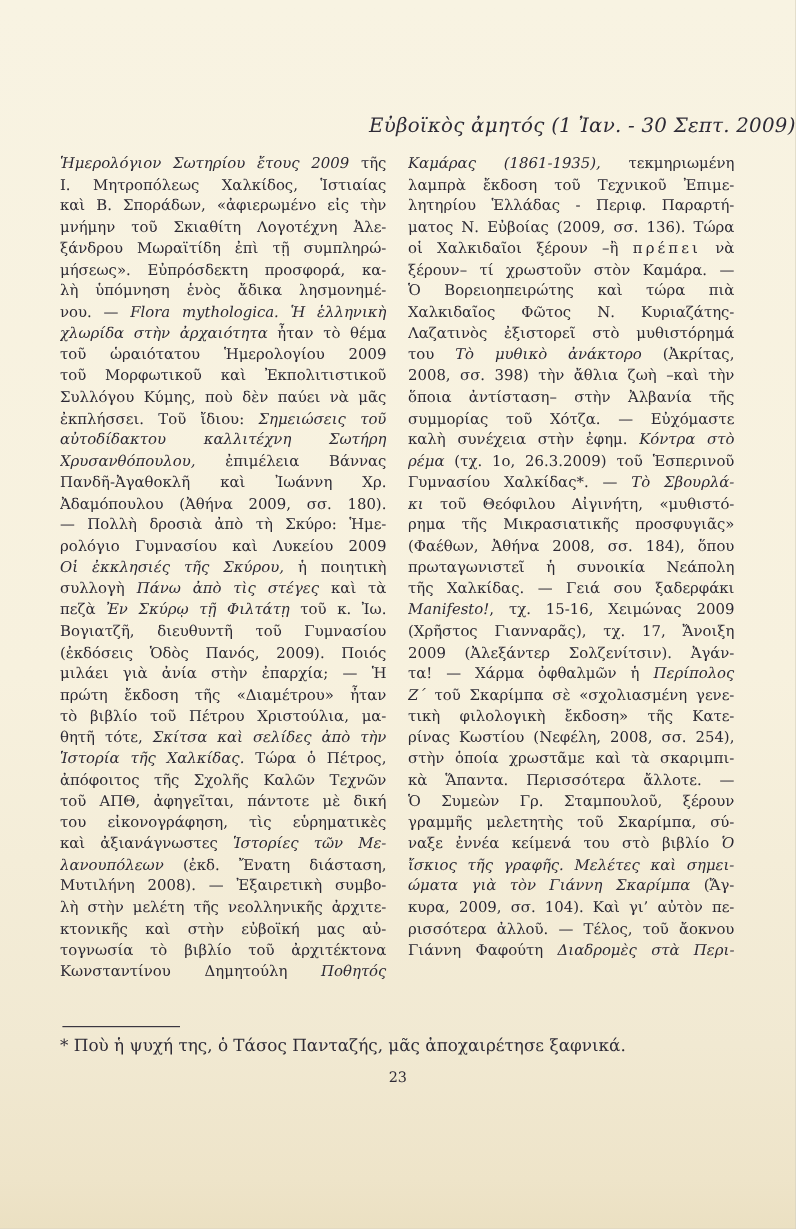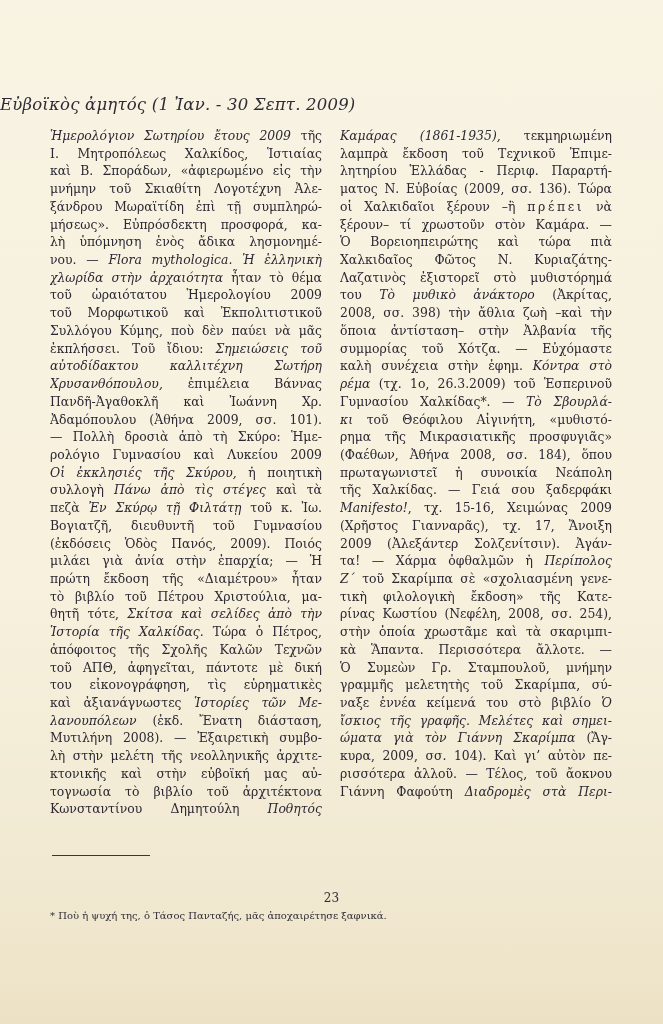--- a/index.html
+++ b/index.html
@@ -9,21 +9,21 @@
     margin:0 auto;
     background:
       linear-gradient(180deg, #f8f3e2 0%, #f7f1de 55%, #f1e9d2 85%, #eee4c9 96%, #ebe0c2 100%);
     color:#2b2833;
     font-family:"DejaVu Serif", serif;
     overflow:hidden;
   }
   .title{
     position:absolute;
     top:95px;left:0;width:100%;
-    text-align:left;
+    text-align:right;
     font-style:italic;
     font-size:16.5px;
     letter-spacing:0.2px;
     color:#2e2b36;
   }
   .cols{
     position:absolute;
     top:127px;left:50px;width:562px;
     display:flex;
     gap:18px;
@@ -48,23 +48,22 @@
   .spaced{letter-spacing:2.6px;}
   .fn-rule{
     position:absolute;
     top:855px;left:52px;
     width:98px;height:0;
     border-top:1.4px solid #3a3640;
   }
   .footnote{
     position:absolute;
     top:864px;left:50px;width:562px;
-    font-size:10px;
+    font-size:14px;
     color:#2e2b36;
-    margin-top:46px;
   }
   .page-num{
     position:absolute;
     top:891px;left:0;width:100%;
     text-align:center;
     font-size:12px;
     color:#2e2b36;
   }
 </style>
 </head>
@@ -84,21 +83,21 @@
         <div class="line">λὴ ὑπόμνηση ἑνὸς ἄδικα λησμονημέ-</div>
         <div class="line">νου. — <span class="it">Flora mythologica.</span><span class="it"> Ἡ ἑλληνικὴ</span></div>
         <div class="line"><span class="it">χλωρίδα στὴν ἀρχαιότητα</span> ἦταν τὸ θέμα</div>
         <div class="line">τοῦ ὡραιότατου Ἡμερολογίου 2009</div>
         <div class="line">τοῦ Μορφωτικοῦ καὶ Ἐκπολιτιστικοῦ</div>
         <div class="line">Συλλόγου Κύμης, ποὺ δὲν παύει νὰ μᾶς</div>
         <div class="line">ἐκπλήσσει. Τοῦ ἴδιου: <span class="it">Σημειώσεις τοῦ</span></div>
         <div class="line"><span class="it">αὐτοδίδακτου καλλιτέχνη Σωτήρη</span></div>
         <div class="line"><span class="it">Χρυσανθόπουλου,</span> ἐπιμέλεια Βάννας</div>
         <div class="line">Πανδῆ-Ἀγαθοκλῆ καὶ Ἰωάννη Χρ.</div>
-        <div class="line">Ἀδαμόπουλου (Ἀθήνα 2009, σσ. 101).</div>
+        <div class="line">Ἀδαμόπουλου (Ἀθήνα 2009, σσ. 180).</div>
         <div class="line">— Πολλὴ δροσιὰ ἀπὸ τὴ Σκύρο: Ἡμε-</div>
         <div class="line">ρολόγιο Γυμνασίου καὶ Λυκείου 2009</div>
         <div class="line"><span class="it">Οἱ ἐκκλησιές τῆς Σκύρου,</span> ἡ ποιητικὴ</div>
         <div class="line">συλλογὴ <span class="it">Πάνω ἀπὸ τὶς στέγες</span> καὶ τὰ</div>
         <div class="line">πεζὰ <span class="it">Ἐν Σκύρῳ τῇ Φιλτάτῃ</span> τοῦ κ. Ἰω.</div>
         <div class="line">Βογιατζῆ, διευθυντῆ τοῦ Γυμνασίου</div>
         <div class="line">(ἐκδόσεις Ὁδὸς Πανός, 2009). Ποιός</div>
         <div class="line">μιλάει γιὰ ἀνία στὴν ἐπαρχία; — Ἡ</div>
         <div class="line">πρώτη ἔκδοση τῆς «Διαμέτρου» ἦταν</div>
         <div class="line">τὸ βιβλίο τοῦ Πέτρου Χριστούλια, μα-</div>
@@ -139,21 +138,21 @@
         <div class="line">τῆς Χαλκίδας. — Γειά σου ξαδερφάκι</div>
         <div class="line"><span class="it">Manifesto!</span>, τχ. 15-16, Χειμώνας 2009</div>
         <div class="line">(Χρῆστος Γιανναρᾶς), τχ. 17, Ἄνοιξη</div>
         <div class="line">2009 (Ἀλεξάντερ Σολζενίτσιν). Ἀγάν-</div>
         <div class="line">τα! — Χάρμα ὀφθαλμῶν ἡ <span class="it">Περίπολος</span></div>
         <div class="line"><span class="it">Ζ΄</span> τοῦ Σκαρίμπα σὲ «σχολιασμένη γενε-</div>
         <div class="line">τικὴ φιλολογικὴ ἔκδοση» τῆς Κατε-</div>
         <div class="line">ρίνας Κωστίου (Νεφέλη, 2008, σσ. 254),</div>
         <div class="line">στὴν ὁποία χρωστᾶμε καὶ τὰ σκαριμπι-</div>
         <div class="line">κὰ Ἅπαντα. Περισσότερα ἄλλοτε. —</div>
-        <div class="line">Ὁ Συμεὼν Γρ. Σταμπουλοῦ, μνήμην</div>
+        <div class="line">Ὁ Συμεὼν Γρ. Σταμπουλοῦ, ξέρουν</div>
         <div class="line">γραμμῆς μελετητὴς τοῦ Σκαρίμπα, σύ-</div>
         <div class="line">ναξε ἐννέα κείμενά του στὸ βιβλίο <span class="it">Ὁ</span></div>
         <div class="line"><span class="it">ἴσκιος τῆς γραφῆς. Μελέτες καὶ σημει-</span></div>
         <div class="line"><span class="it">ώματα γιὰ τὸν Γιάννη Σκαρίμπα</span> (Ἄγ-</div>
         <div class="line">κυρα, 2009, σσ. 104). Καὶ γι’ αὐτὸν πε-</div>
         <div class="line">ρισσότερα ἀλλοῦ. — Τέλος, τοῦ ἄοκνου</div>
         <div class="line">Γιάννη Φαφούτη <span class="it">Διαδρομὲς στὰ Περι-</span></div>
       </div>
   </div>
 

